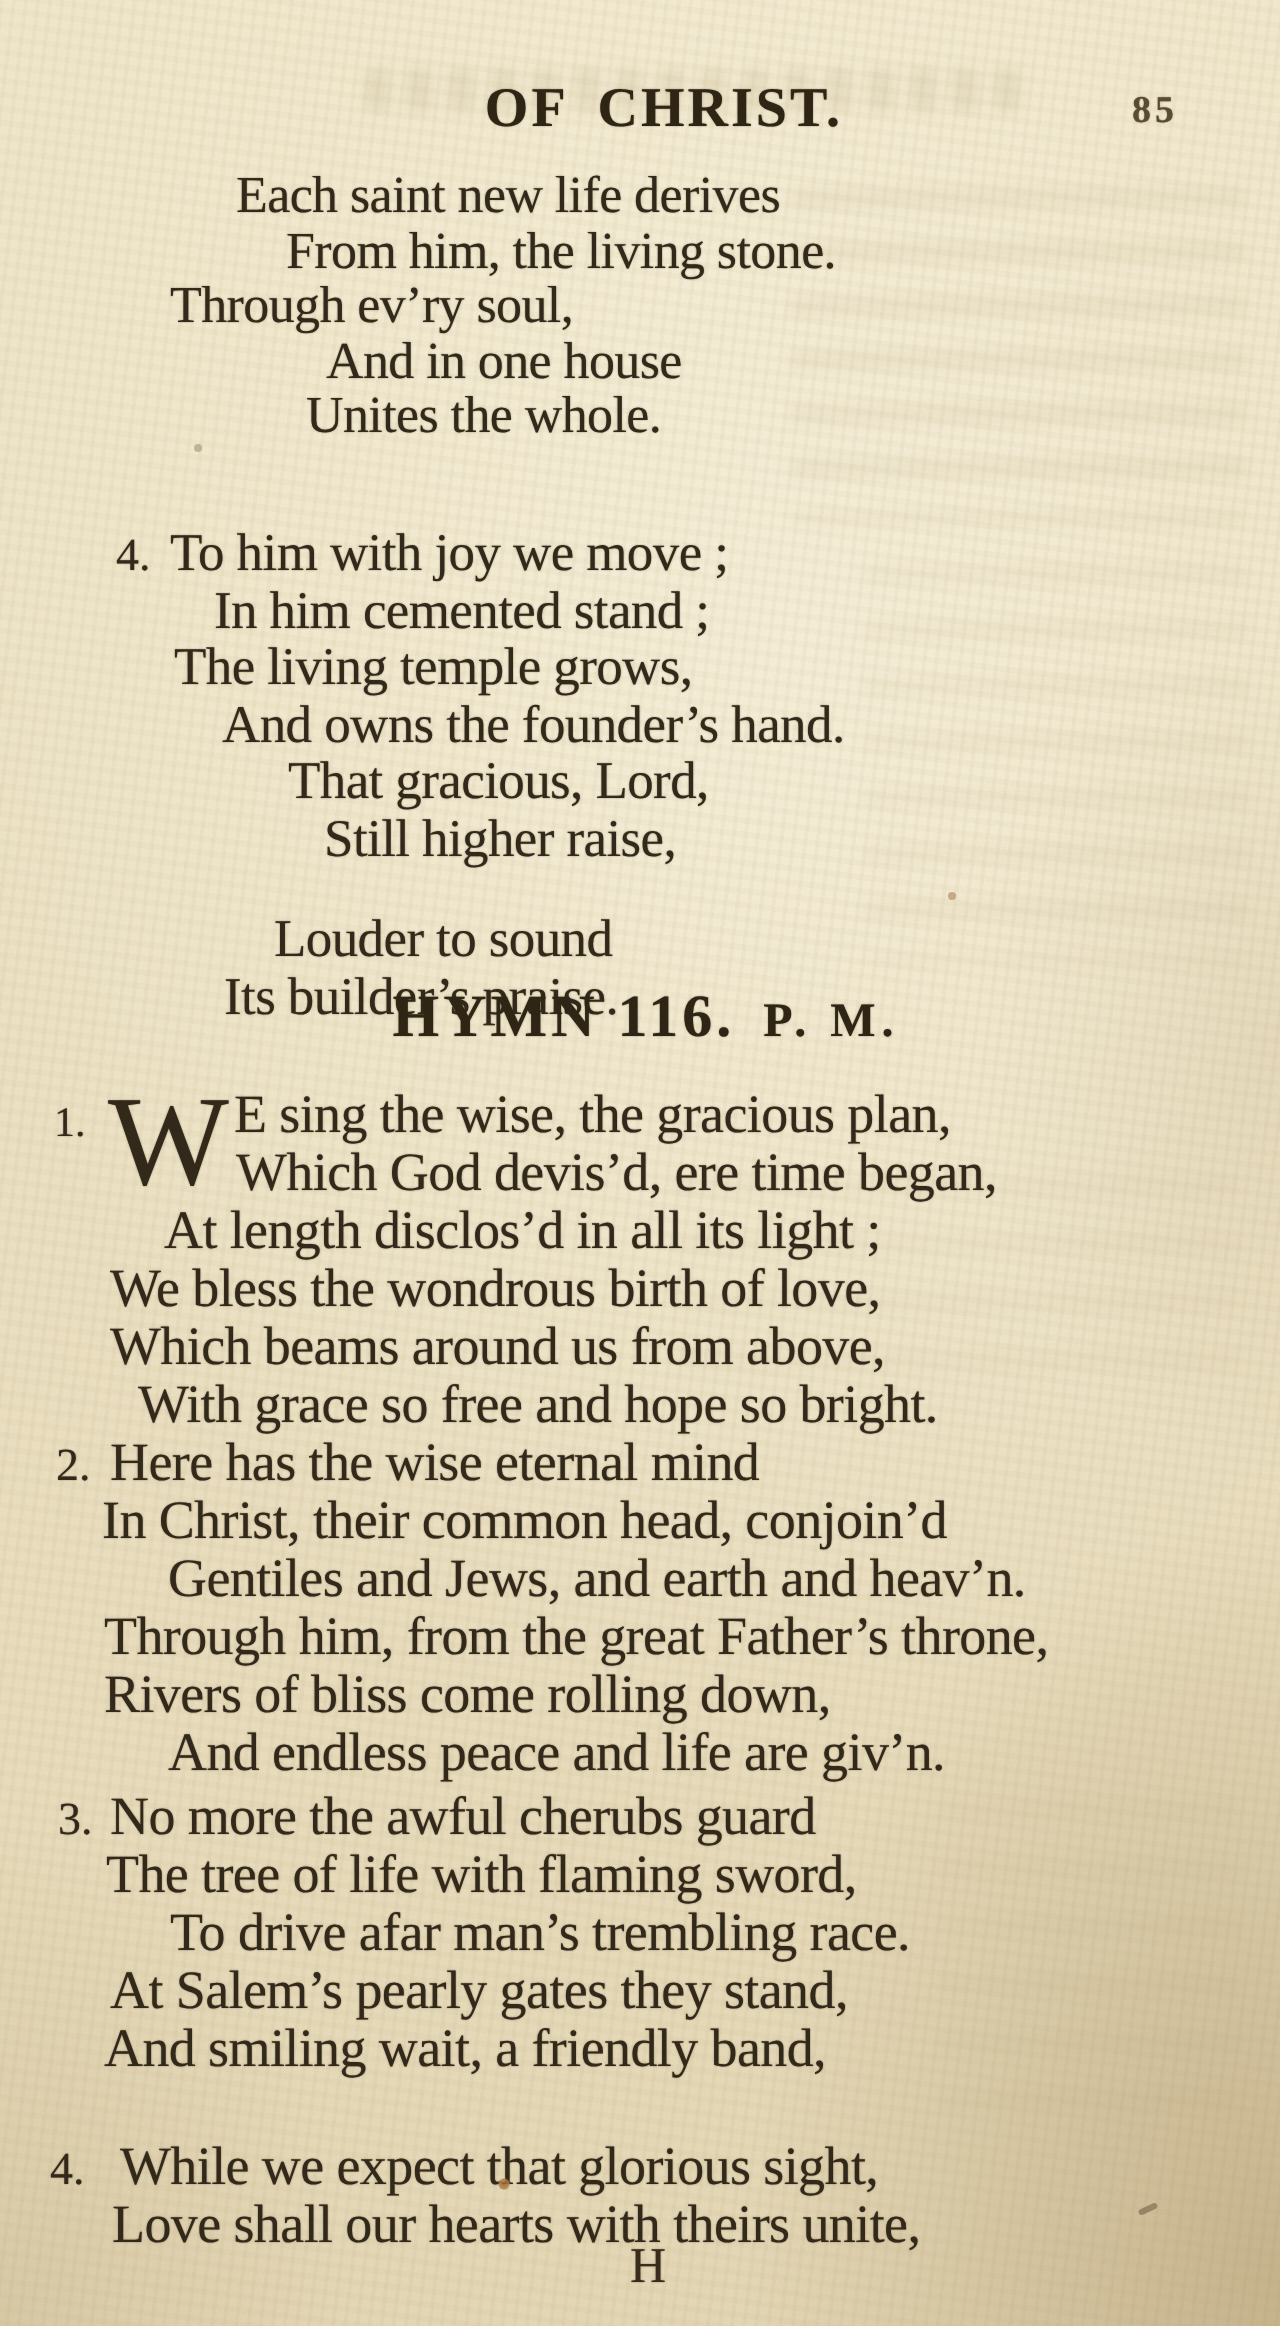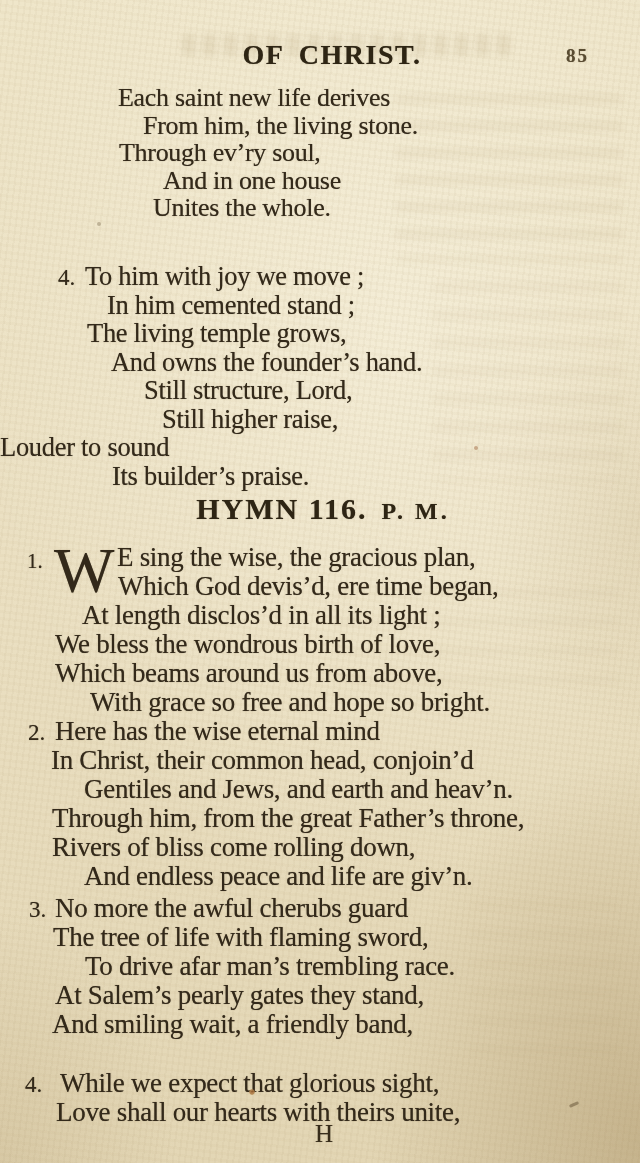--- a/index.html
+++ b/index.html
@@ -99,44 +99,44 @@
 
   <div class="running-header ink">
     <span>OF CHRIST.</span>
   </div>
   <div class="page-number ink">85</div>
 
   <div class="stanzas">
       <div class="stanza ink stanza-a">
         <div class="line" style="padding-left: 118px;">Each saint new life derives</div>
         <div class="line" style="padding-left: 143px;">From him, the living stone.</div>
-        <div class="line" style="padding-left: 119px;">Through ev’ry soul,</div>
+        <div class="line" style="padding-left: 85px;">Through ev’ry soul,</div>
         <div class="line" style="padding-left: 163px;">And in one house</div>
         <div class="line" style="padding-left: 153px;">Unites the whole.</div>
       </div>
       <div class="stanza ink stanza-v4">
         <span class="verse-number">4.</span>
         <div class="line" style="padding-left: 85px;">To him with joy we move ;</div>
         <div class="line" style="padding-left: 107px;">In him cemented stand ;</div>
         <div class="line" style="padding-left: 87px;">The living temple grows,</div>
         <div class="line" style="padding-left: 111px;">And owns the founder’s hand.</div>
-        <div class="line" style="padding-left: 144px;">Still structure, Lord,</div>
+        <div class="line" style="padding-left: 144px;">That gracious, Lord,</div>
         <div class="line" style="padding-left: 162px;">Still higher raise,</div>
-        <div class="line" style="">Louder to sound</div>
+        <div class="line" style="padding-left: 137px; margin-top: 22px;">Louder to sound</div>
         <div class="line" style="padding-left: 112px;">Its builder’s praise.</div>
       </div>
       <div class="stanza ink stanza-1">
         <span class="verse-number">1.</span>
         <span class="drop-cap">W</span>
         <div class="line" style="padding-left: 117px;">E sing the wise, the gracious plan,</div>
         <div class="line" style="padding-left: 118px;">Which God devis’d, ere time began,</div>
         <div class="line" style="padding-left: 82px;">At length disclos’d in all its light ;</div>
         <div class="line" style="padding-left: 55px;">We bless the wondrous birth of love,</div>
         <div class="line" style="padding-left: 55px;">Which beams around us from above,</div>
-        <div class="line" style="padding-left: 90px;">With grace so free and hope so bright.</div>
+        <div class="line" style="padding-left: 69px;">With grace so free and hope so bright.</div>
       </div>
       <div class="stanza ink stanza-2">
         <span class="verse-number">2.</span>
         <div class="line" style="padding-left: 55px;">Here has the wise eternal mind</div>
         <div class="line" style="padding-left: 51px;">In Christ, their common head, conjoin’d</div>
         <div class="line" style="padding-left: 84px;">Gentiles and Jews, and earth and heav’n.</div>
         <div class="line" style="padding-left: 52px;">Through him, from the great Father’s throne,</div>
         <div class="line" style="padding-left: 52px;">Rivers of bliss come rolling down,</div>
         <div class="line" style="padding-left: 84px;">And endless peace and life are giv’n.</div>
       </div>

